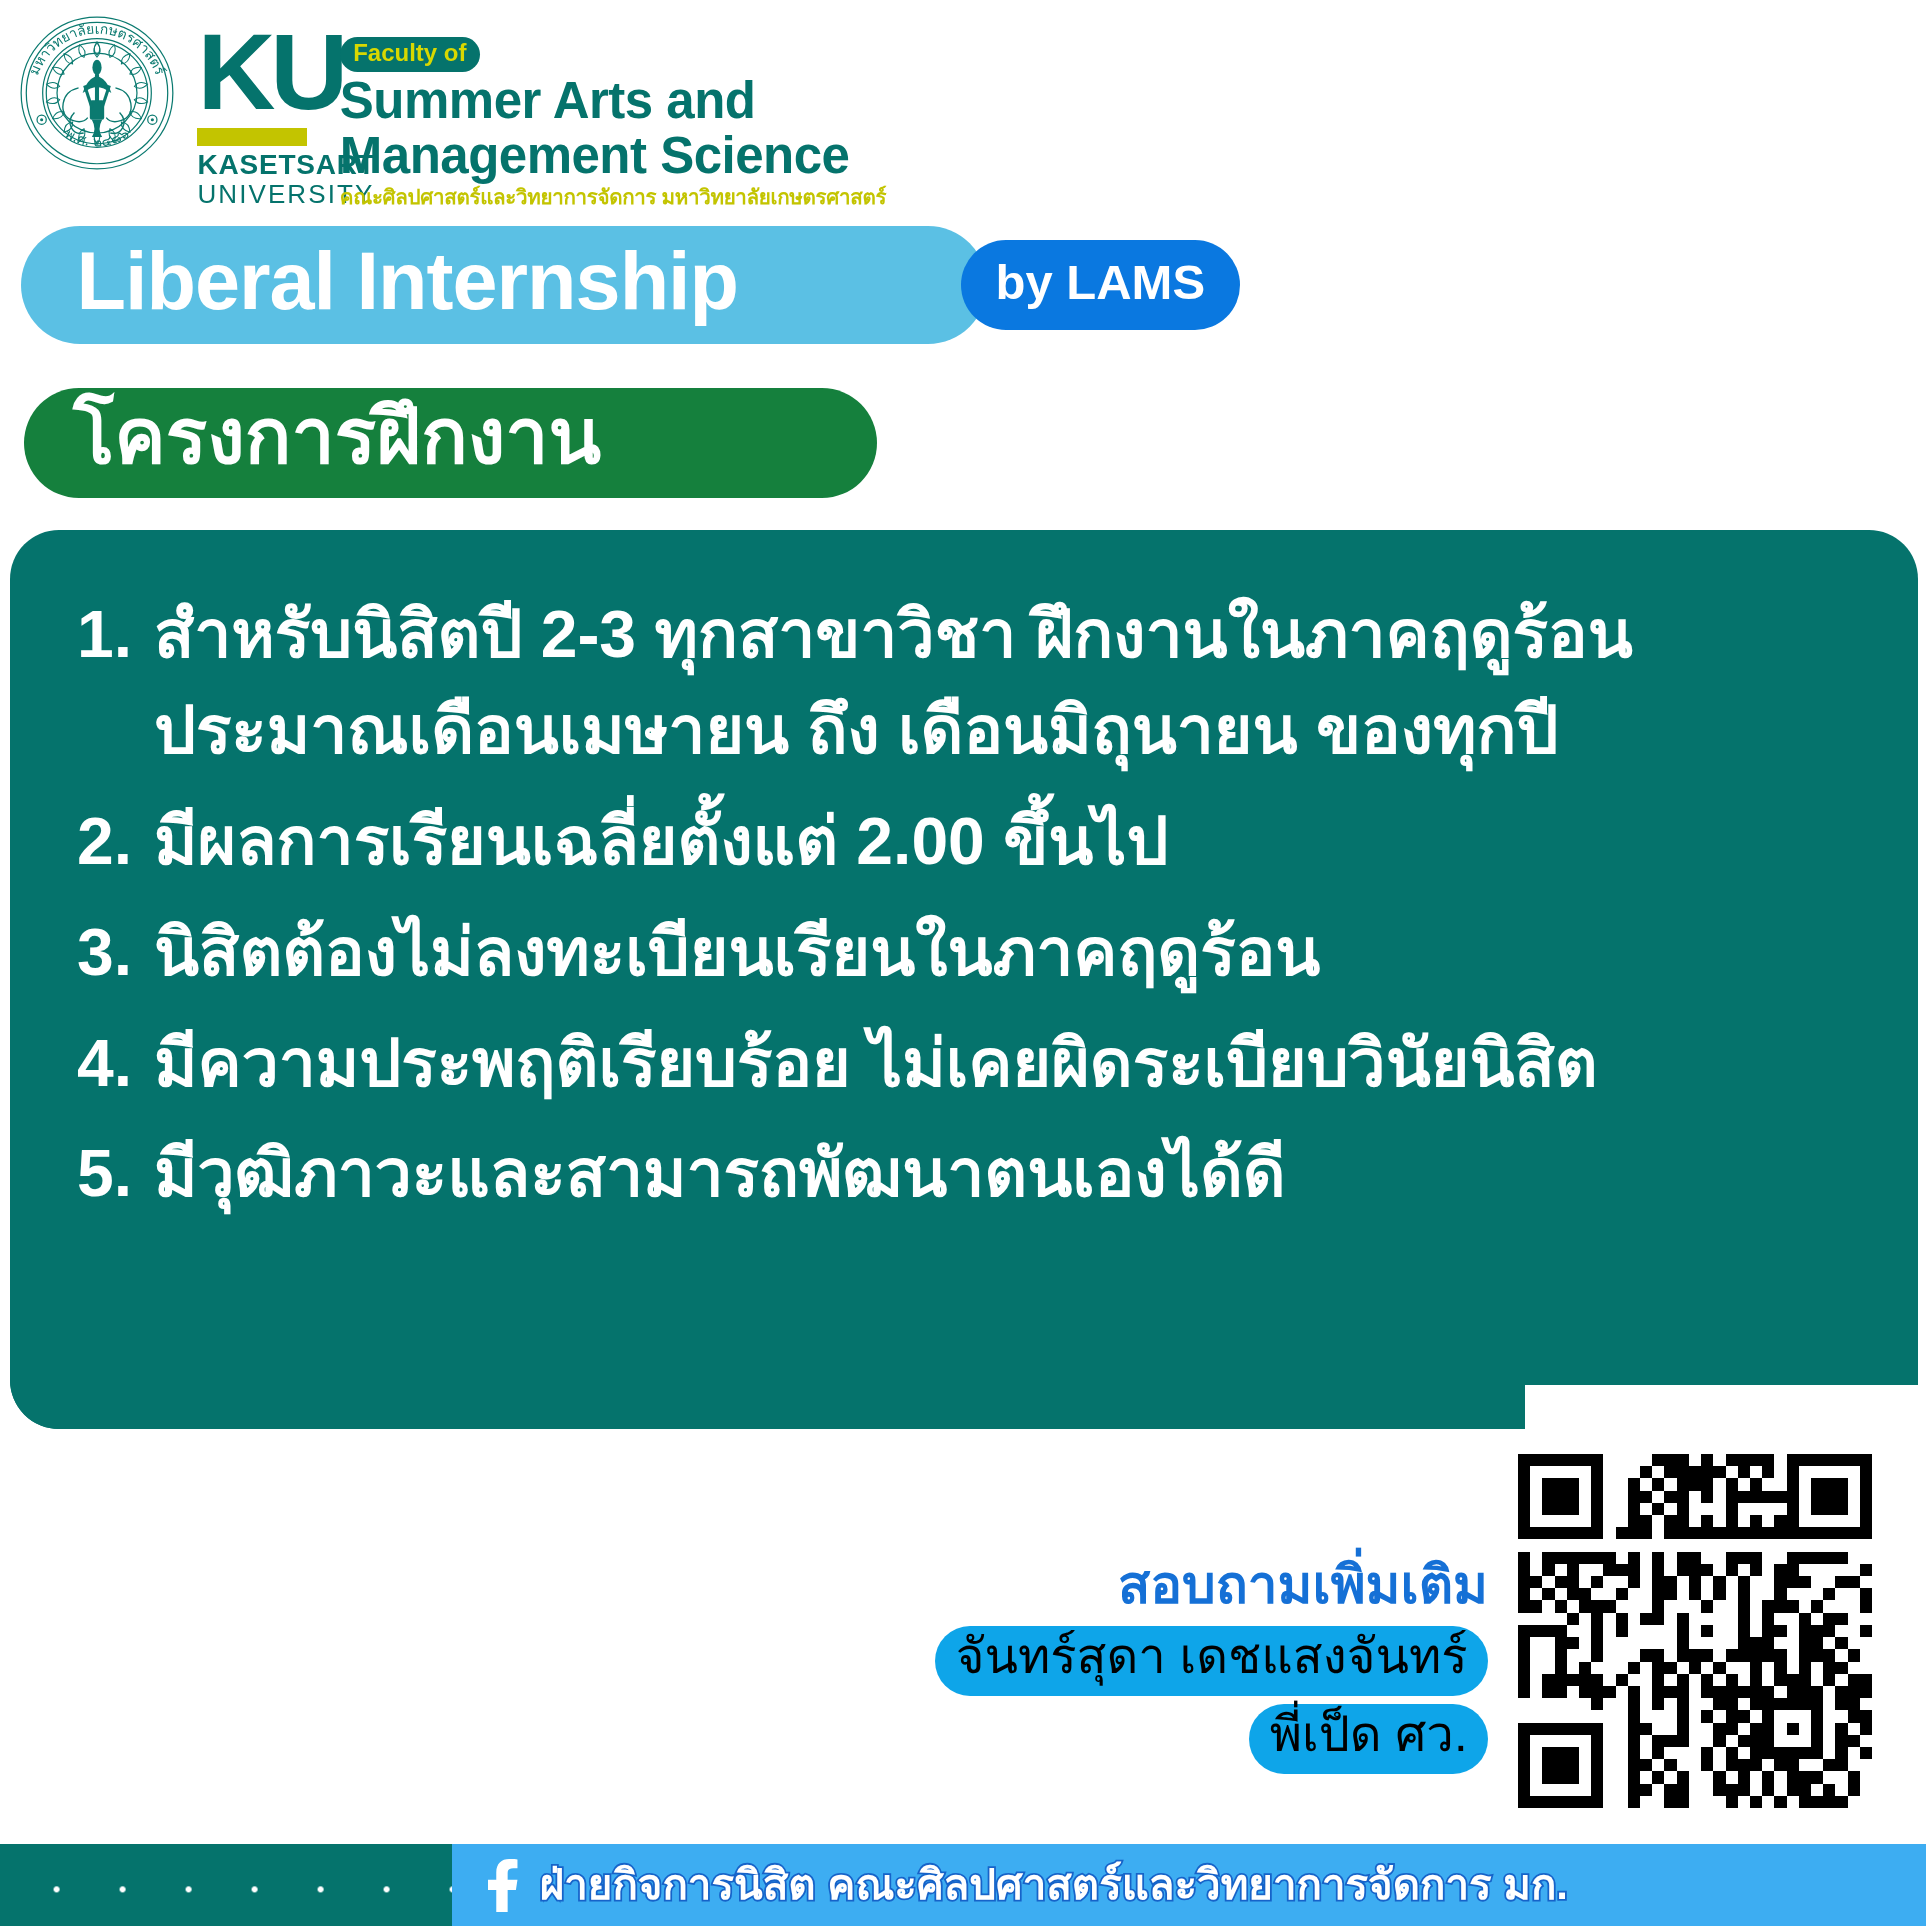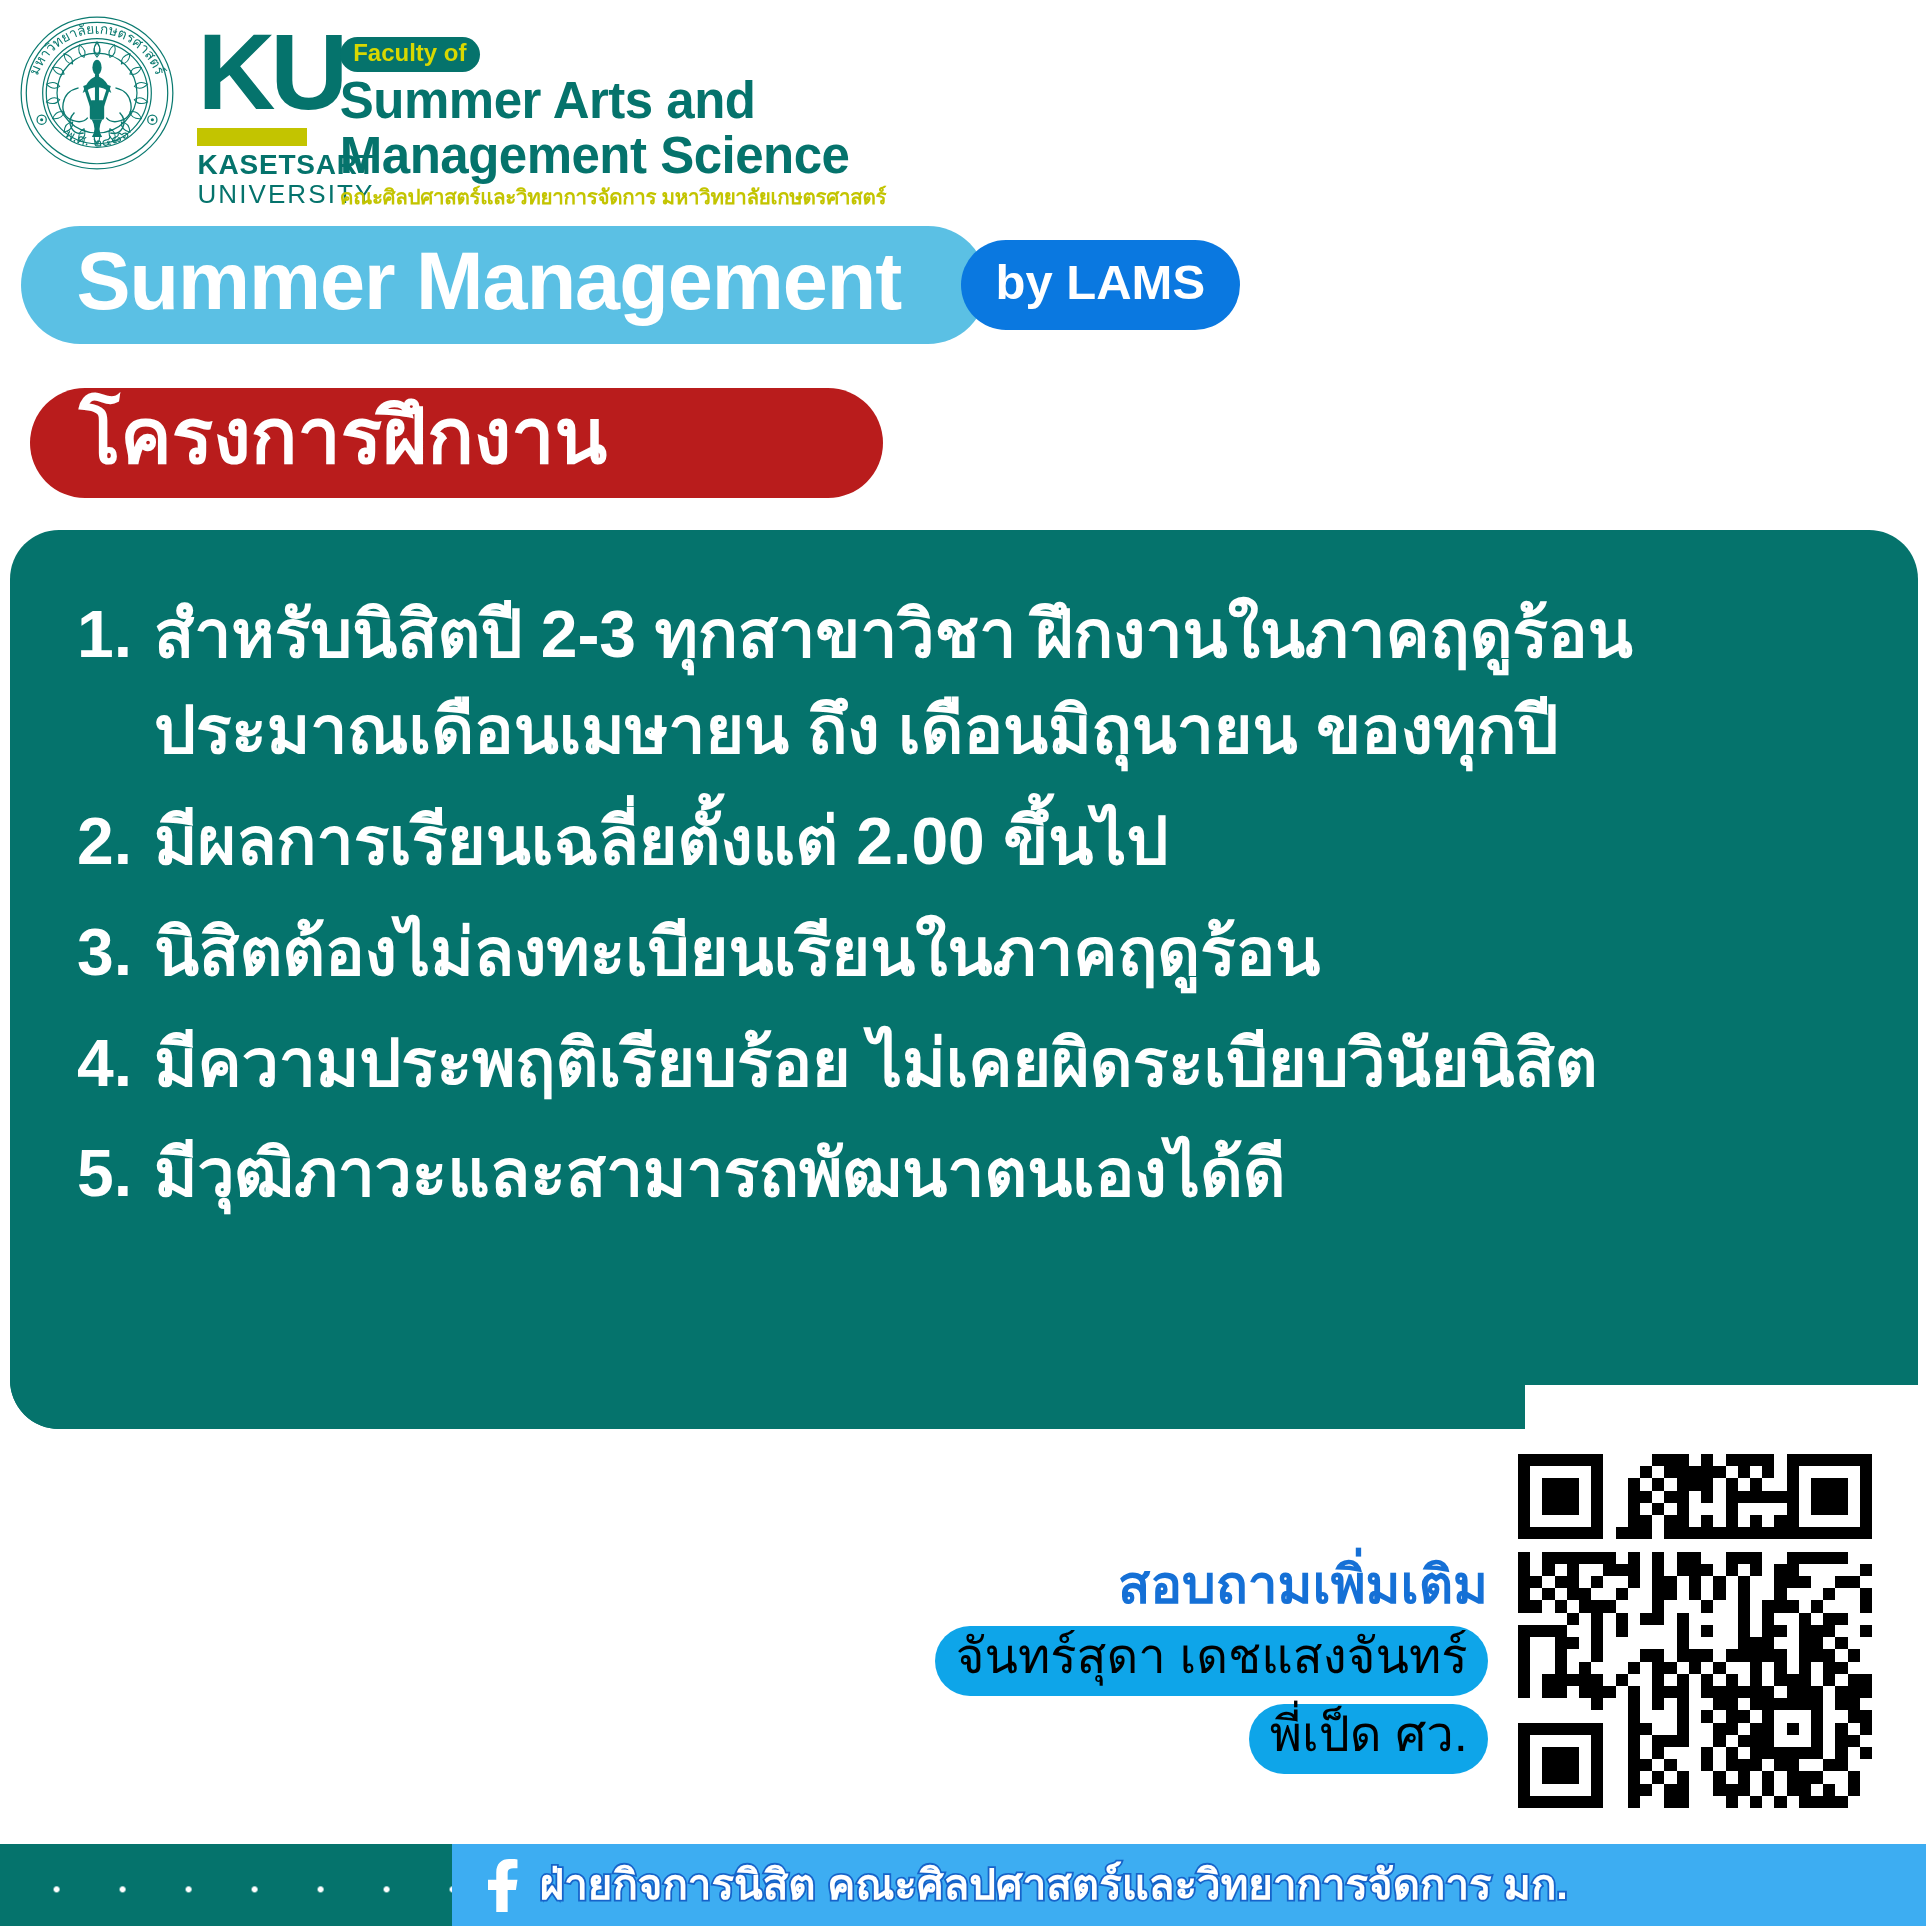--- a/index.html
+++ b/index.html
@@ -27,21 +27,21 @@
   .fac-line{font-size:51px;font-weight:bold;color:#05736c;line-height:1.02;letter-spacing:-0.5px;margin-top:3.1px;}
   .fac-thai{font-size:20.5px;color:#c3c400;font-weight:bold;line-height:1;margin-top:5.1px;letter-spacing:-0.3px;}
 
   
   .pill-row{position:absolute;left:20.5px;top:226px;display:flex;align-items:center;}
   .pill-main{background:#5bc0e4;border-radius:82px;padding:11.3px 56px 17.5px 56px;min-width:966px;box-sizing:border-box;}
   .pill-main .ttl{color:#ffffff;font-size:81px;font-weight:bold;line-height:1.1;letter-spacing:-1px;white-space:nowrap;}
   .pill-badge{background:#0a78e0;border-radius:82px;padding:18.5px 35px 22.6px 35px;margin-left:-26px;position:relative;z-index:2;}
   .pill-badge .ttl2{color:#ffffff;font-size:49px;font-weight:bold;line-height:1;white-space:nowrap;}
 
-  .pill-sub{position:absolute;left:30px;top:388px;background:#b91c1c;border-radius:82px;
+  .pill-sub{position:absolute;left:24px;top:388px;background:#15803d;border-radius:82px;
     padding:8.2px 49px 20.5px 49px;min-width:853px;box-sizing:border-box;}
   .pill-sub .ttl3{color:#ffffff;font-size:77px;font-weight:bold;line-height:1.05;white-space:nowrap;}
 
   
   .panel-wrap{position:absolute;left:10.3px;top:530px;width:1908px;height:901px;}
   .panel-a{position:absolute;left:0;top:0;width:1908px;height:899px;background:#05736c;
            border-radius:49px 49px 0 49px;}
   .panel-b{position:absolute;left:0;top:812px;width:1515px;height:87px;background:#05736c;
            border-radius:0 0 0 49px;}
   .panel-cover{position:absolute;left:1515px;top:855px;width:406px;height:103px;background:#ffffff;}
@@ -157,21 +157,21 @@
     <div class="fac-block">
       <div class="fac-badge">Faculty of</div>
       <div class="fac-line">Summer Arts and</div>
       <div class="fac-line">Management Science</div>
       <div class="fac-thai">คณะศิลปศาสตร์และวิทยาการจัดการ มหาวิทยาลัยเกษตรศาสตร์</div>
     </div>
   </div>
 
   <div class="pill-row">
     <div class="pill-main">
-      <div class="ttl">Summer Management</div>
+      <div class="ttl">Liberal Internship</div>
     </div>
     <div class="pill-badge">
       <div class="ttl2">by LAMS</div>
     </div>
   </div>
 
   <div class="pill-sub">
     <div class="ttl3">โครงการฝึกงาน</div>
   </div>
 

